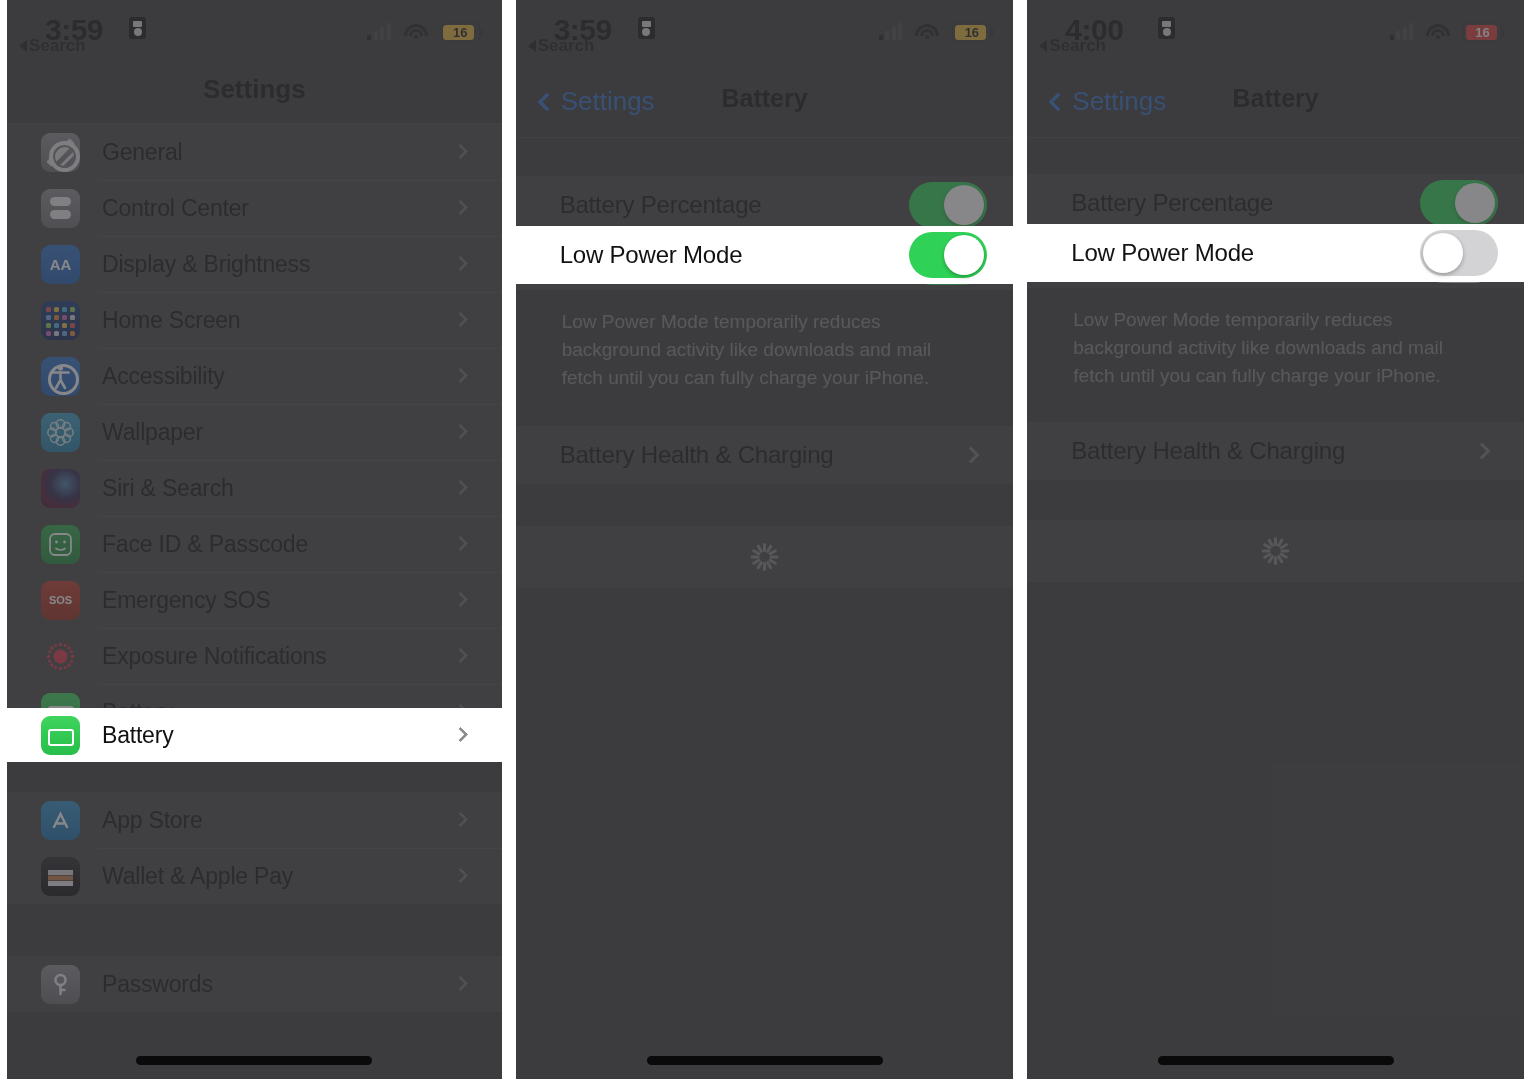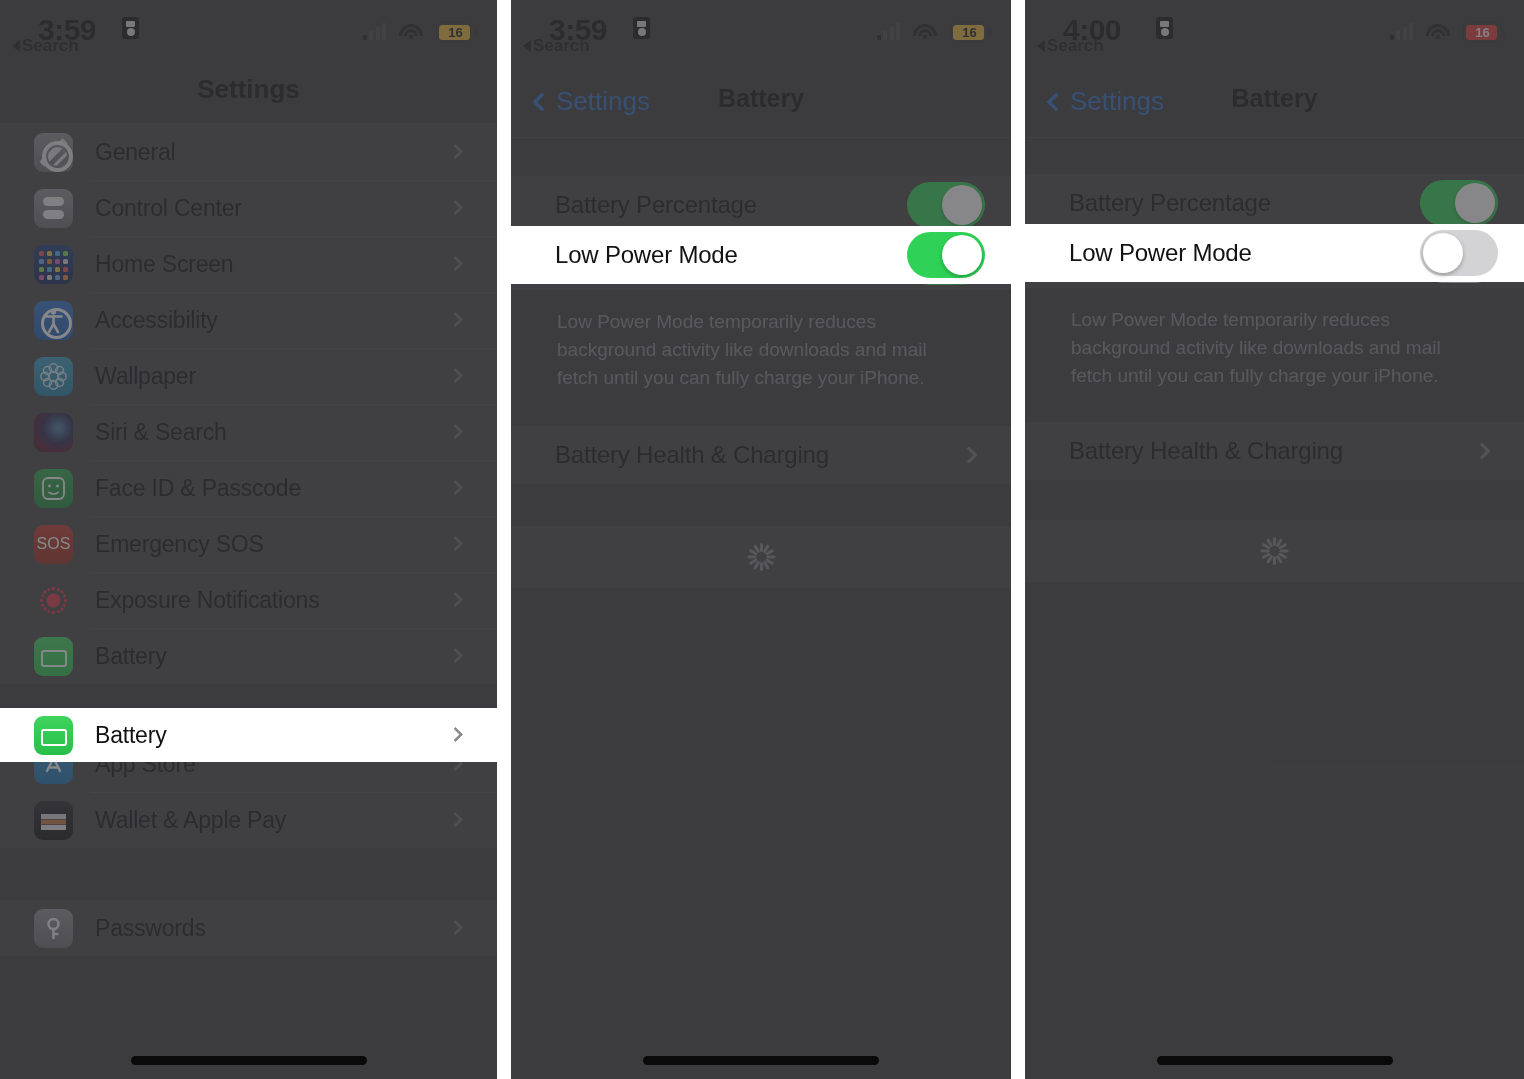--- a/index.html
+++ b/index.html
@@ -1,19 +1,19 @@
 <!DOCTYPE html>
 <html><head>
 <meta charset="utf-8">
 <style>
   * { margin:0; padding:0; box-sizing:border-box; }
   html,body { width:1524px; height:1079px; background:#3d3d3f; }
   body { font-family:"Liberation Sans", sans-serif; overflow:hidden; }
 
-  .stage { position:relative; width:1524px; height:1079px; display:flex; background:#ffffff; }
+  .stage { position:relative; width:1524px; height:1079px; display:flex; background:#ffffff;padding-left:7px; }
 
   .panel { position:relative; overflow:hidden; background:#3b3b3d; }
   .p1 { width:497px; }
   .gap { width:14px; background:#ffffff; }
   .p2 { width:500px; }
   .p3 { width:499px; }
   .dim-top    { position:absolute; left:0; right:0; top:0; background:rgba(62,62,64,0.62); z-index:40; pointer-events:none; }
   .dim-bottom { position:absolute; left:0; right:0; bottom:0; background:rgba(62,62,64,0.62); z-index:40; pointer-events:none; }
 
   
@@ -68,21 +68,21 @@
   .ic-general::before { content:""; position:absolute; left:16px; top:3px; width:7px; height:33px; background:#e8e8ea; box-shadow:10px 0 0 -2px #e8e8ea; transform:rotate(45deg); opacity:.9; }
   .ic-control { background:linear-gradient(#8e8e93,#6e6e73); }
   .ic-control::after { content:""; position:absolute; left:9px; top:8px; width:21px; height:9px; border-radius:5px; background:#ececee; box-shadow:0 13px 0 0 #ececee; }
   .ic-display { background:linear-gradient(#2f72c9,#1d5db3); color:#fff; font-size:15px; font-weight:700; display:flex; align-items:center; justify-content:center; }
   .ic-home { background:linear-gradient(#1c3d7a,#13275c); }
   .ic-acc { background:linear-gradient(#2f72c9,#1d5db3); }
   .ic-acc::after { content:""; position:absolute; left:7px; top:7px; width:25px; height:25px; border-radius:50%; border:3px solid #fff; }
   .ic-wall { background:linear-gradient(#3a9ec4,#1f7ea8); }
   .ic-siri { background:radial-gradient(circle at 62% 38%, #4a7fa8 0%, #2d2450 45%, #5a1530 75%, #161421 100%); }
   .ic-face { background:linear-gradient(#2faa4e,#1d8a3a); }
-  .ic-sos { background:linear-gradient(#c0392b,#96281b); color:#fff; font-size:16px; font-weight:400; display:flex; align-items:center; justify-content:center; }
+  .ic-sos { background:linear-gradient(#c0392b,#96281b); color:#fff; font-size:11px; font-weight:700; display:flex; align-items:center; justify-content:center; }
   .ic-expo { background:transparent; }
   .ic-batt { background:linear-gradient(#3ed45e,#27bf49); }
   .ic-batt::after { content:""; position:absolute; left:7px; top:13px; width:22px; height:13px; border-radius:3px; border:2.5px solid #fff; }
   .ic-priv { background:linear-gradient(#2f72c9,#1d5db3); }
   .ic-appstore { background:linear-gradient(#2f8fc9,#1a6fae); }
   .ic-wallet { background:linear-gradient(#26262a,#0e0e10); }
   .ic-pass { background:linear-gradient(#8e8e93,#6b6b70); }
 
   .dotgrid { position:absolute; left:5px; top:6px; display:grid; grid-template-columns:repeat(4,5px); grid-template-rows:repeat(4,5px); gap:3px; }
   .dotgrid i { display:block; width:5px; height:5px; border-radius:1.5px; }
@@ -147,20 +147,25 @@
 
     <div class="group">
       <div class="row">
         <div class="ico ic-general"></div>
         <div class="row-label">General</div>
         <div class="chev"></div>
       </div>
       <div class="row">
         <div class="ico ic-control"></div>
         <div class="row-label">Control Center</div>
+        <div class="chev"></div>
+      </div>
+      <div class="row">
+        <div class="ico ic-display">AA</div>
+        <div class="row-label">Display &amp; Brightness</div>
         <div class="chev"></div>
       </div>
       <div class="row">
         <div class="ico ic-home">
           <div class="dotgrid">
             <i style="background:#e0554c"></i>
               <i style="background:#e8c04a"></i>
               <i style="background:#4fb3e8"></i>
               <i style="background:#8ed15a"></i>
             <i style="background:#6fa8e8"></i>

